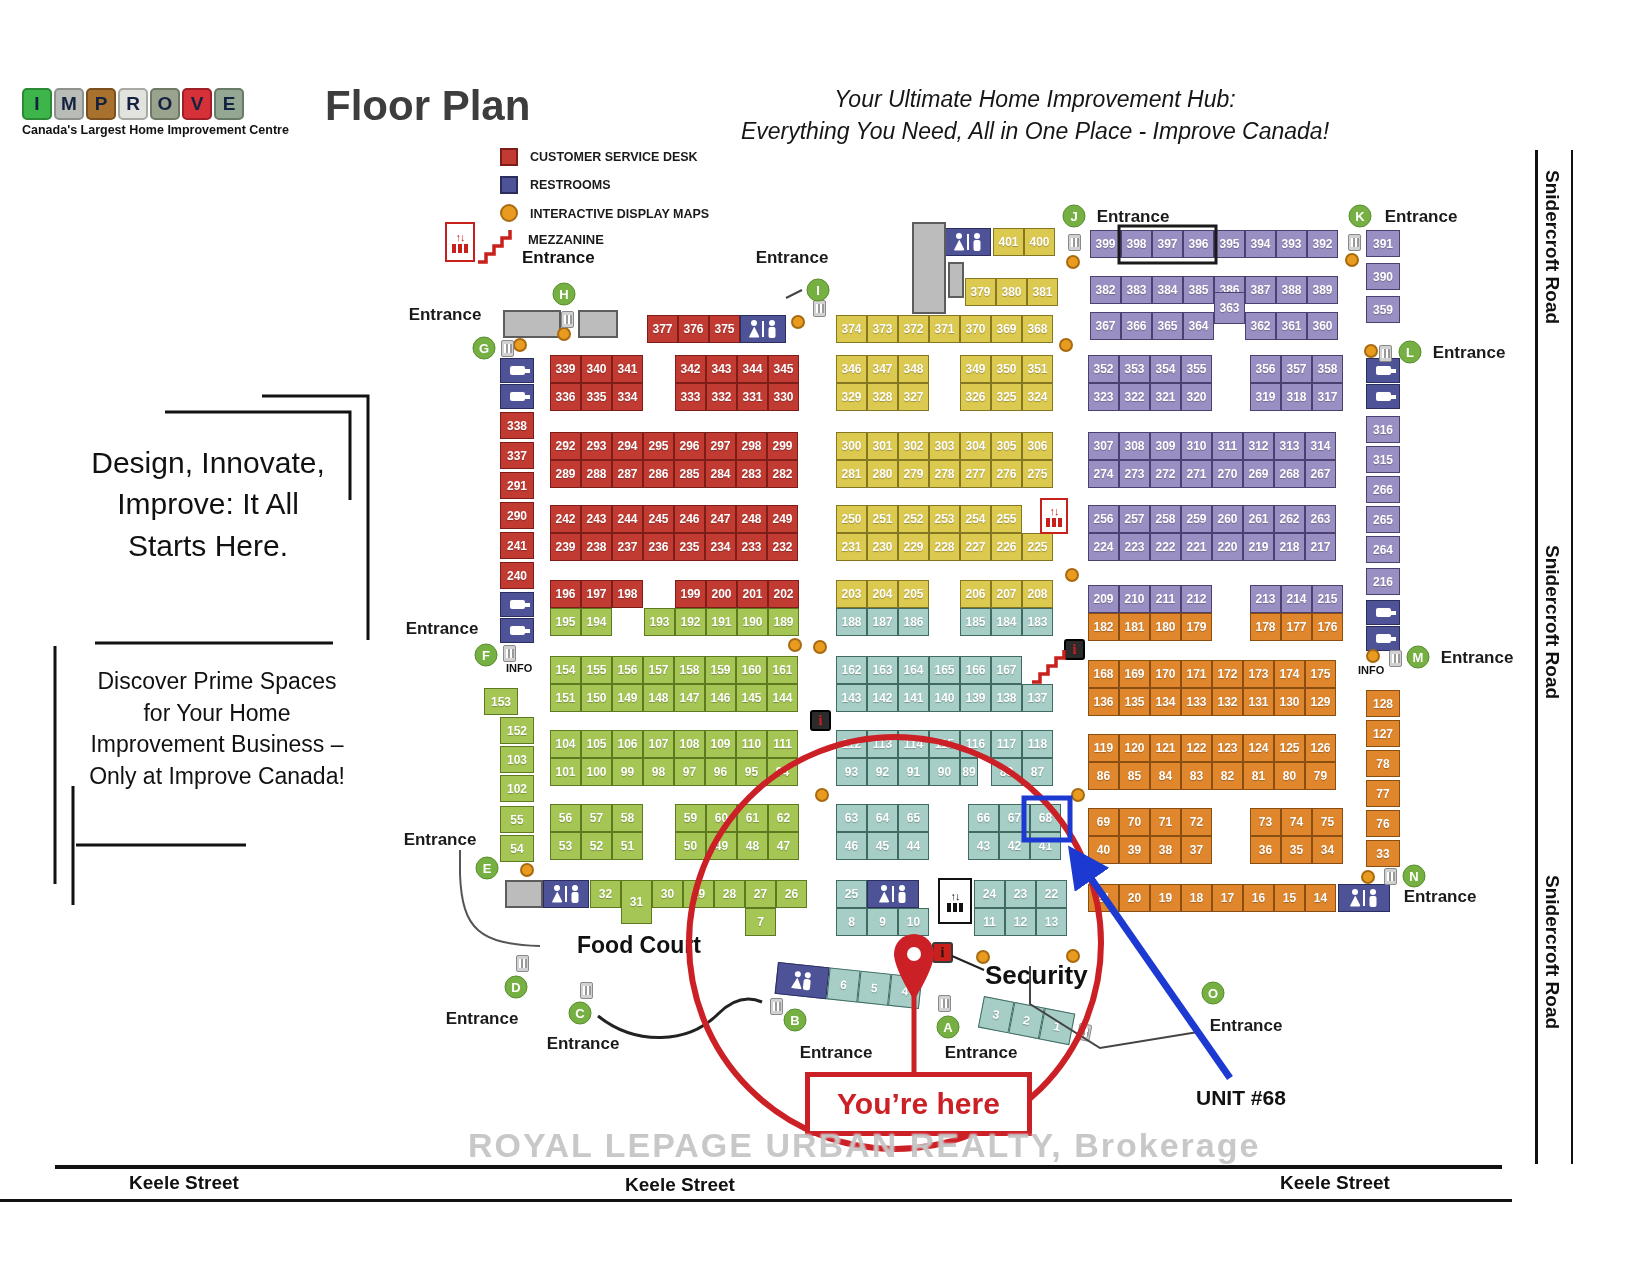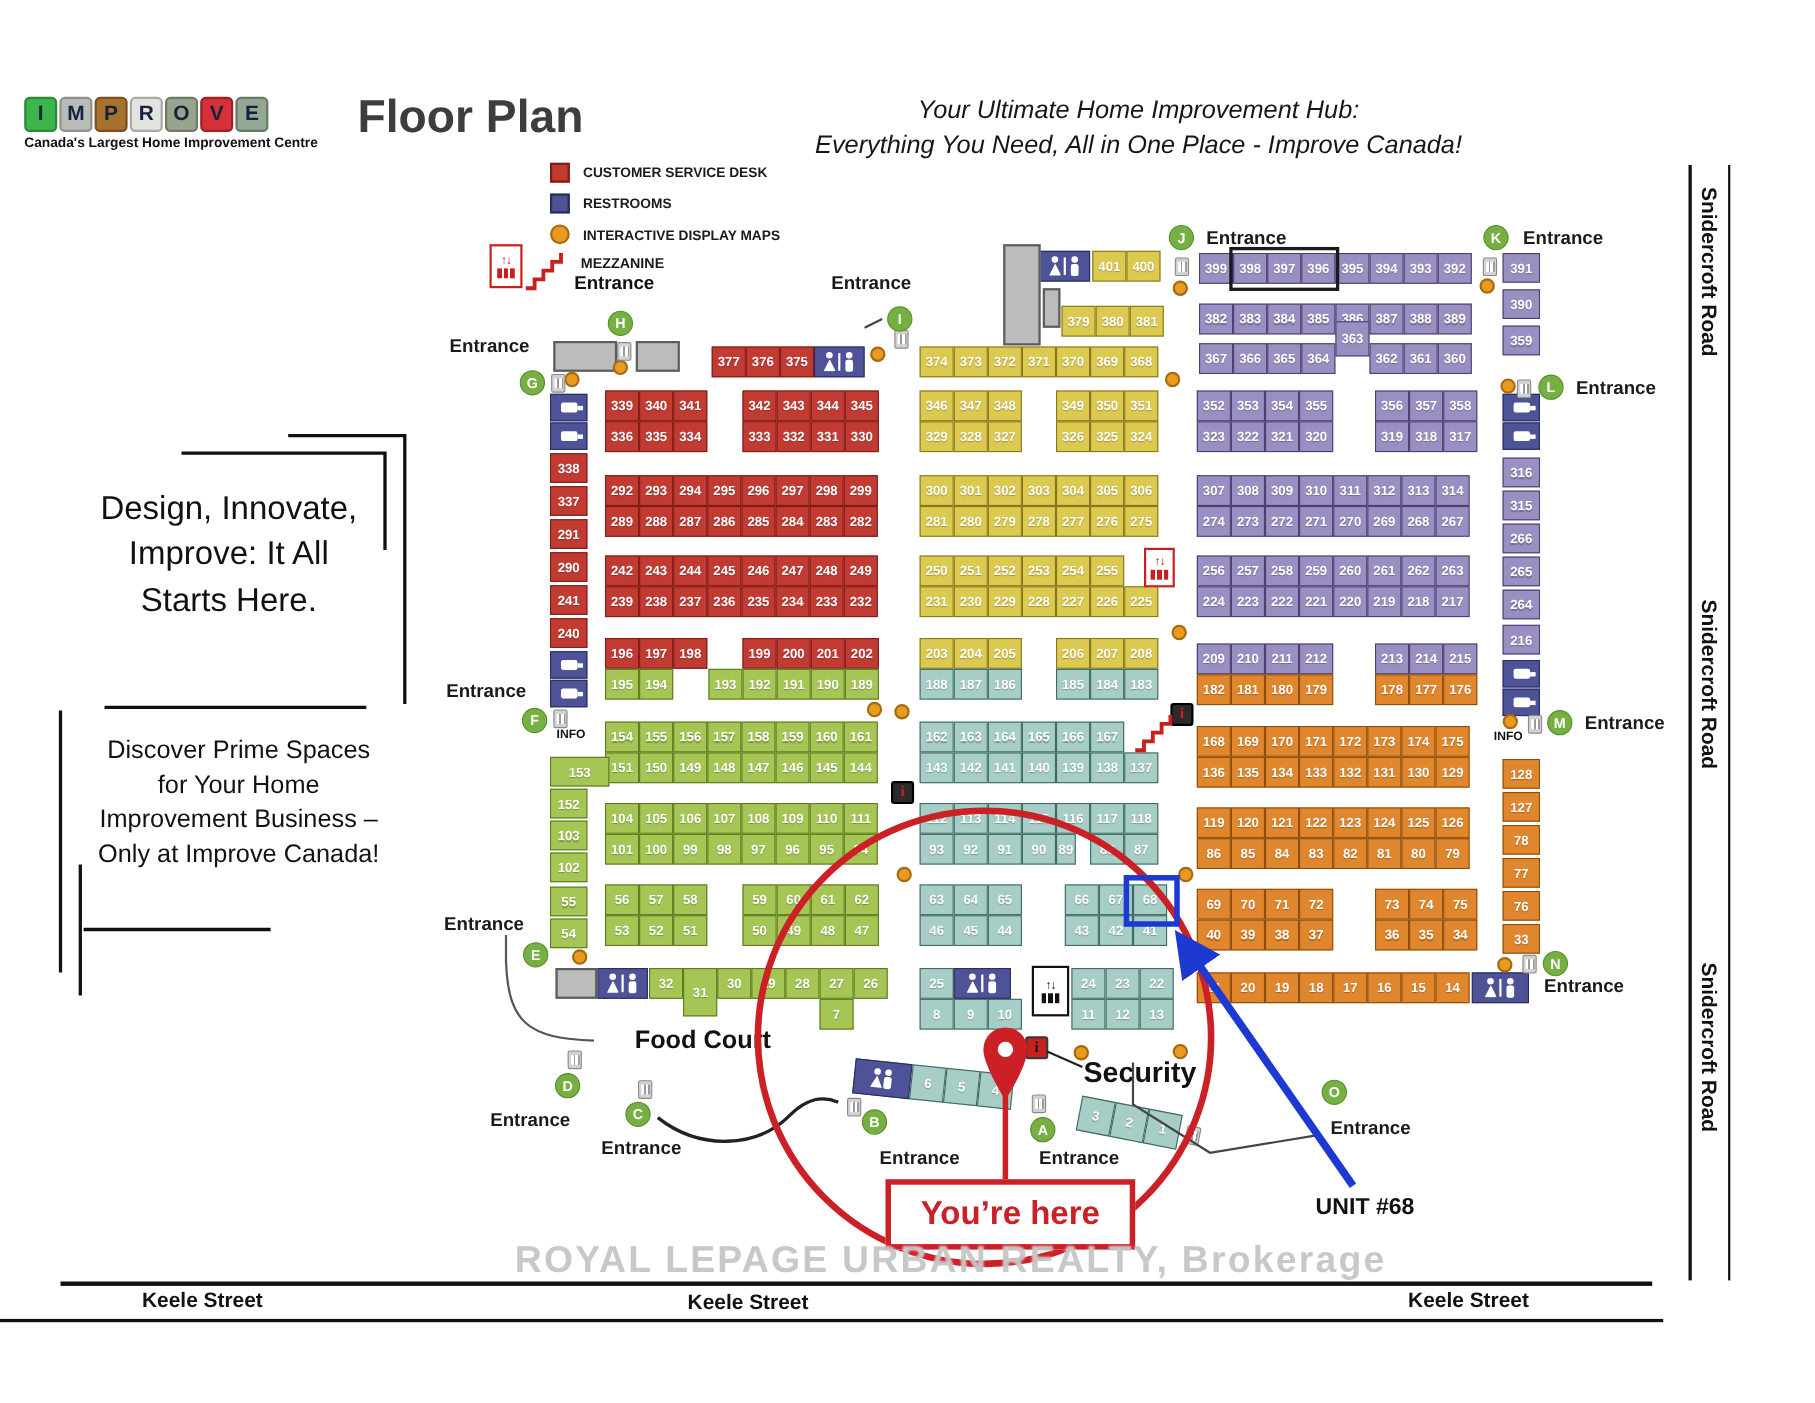--- a/index.html
+++ b/index.html
@@ -473,21 +473,21 @@
       <div class="ucell red" style="left: 500px; top: 472px; width: 34px; height: 27px;">291</div>
       <div class="ucell red" style="left: 500px; top: 502px; width: 34px; height: 27px;">290</div>
       <div class="ucell red" style="left: 500px; top: 532px; width: 34px; height: 27px;">241</div>
       <div class="ucell red" style="left: 500px; top: 562px; width: 34px; height: 27px;">240</div>
       <div class="ucell ev" style="left: 500px; top: 592px; width: 34px; height: 25px;">
         <span class="plug"></span>
       </div>
       <div class="ucell ev" style="left: 500px; top: 618px; width: 34px; height: 25px;">
         <span class="plug"></span>
       </div>
-      <div class="ucell green" style="left: 500px; top: 688px; width: 54px; height: 27px;">153</div>
+      <div class="ucell green" style="left: 484px; top: 688px; width: 34px; height: 27px;">153</div>
       <div class="ucell green" style="left: 500px; top: 717px; width: 34px; height: 27px;">152</div>
       <div class="ucell green" style="left: 500px; top: 746px; width: 34px; height: 27px;">103</div>
       <div class="ucell green" style="left: 500px; top: 775px; width: 34px; height: 27px;">102</div>
       <div class="ucell green" style="left: 500px; top: 806px; width: 34px; height: 27px;">55</div>
       <div class="ucell green" style="left: 500px; top: 835px; width: 34px; height: 27px;">54</div>
       <div class="ucell purple" style="left: 1366px; top: 230px; width: 34px; height: 27px;">391</div>
       <div class="ucell purple" style="left: 1366px; top: 263px; width: 34px; height: 27px;">390</div>
       <div class="ucell purple" style="left: 1366px; top: 296px; width: 34px; height: 27px;">359</div>
       <div class="ucell ev" style="left: 1366px; top: 358px; width: 34px; height: 25px;">
         <span class="plug"></span>

